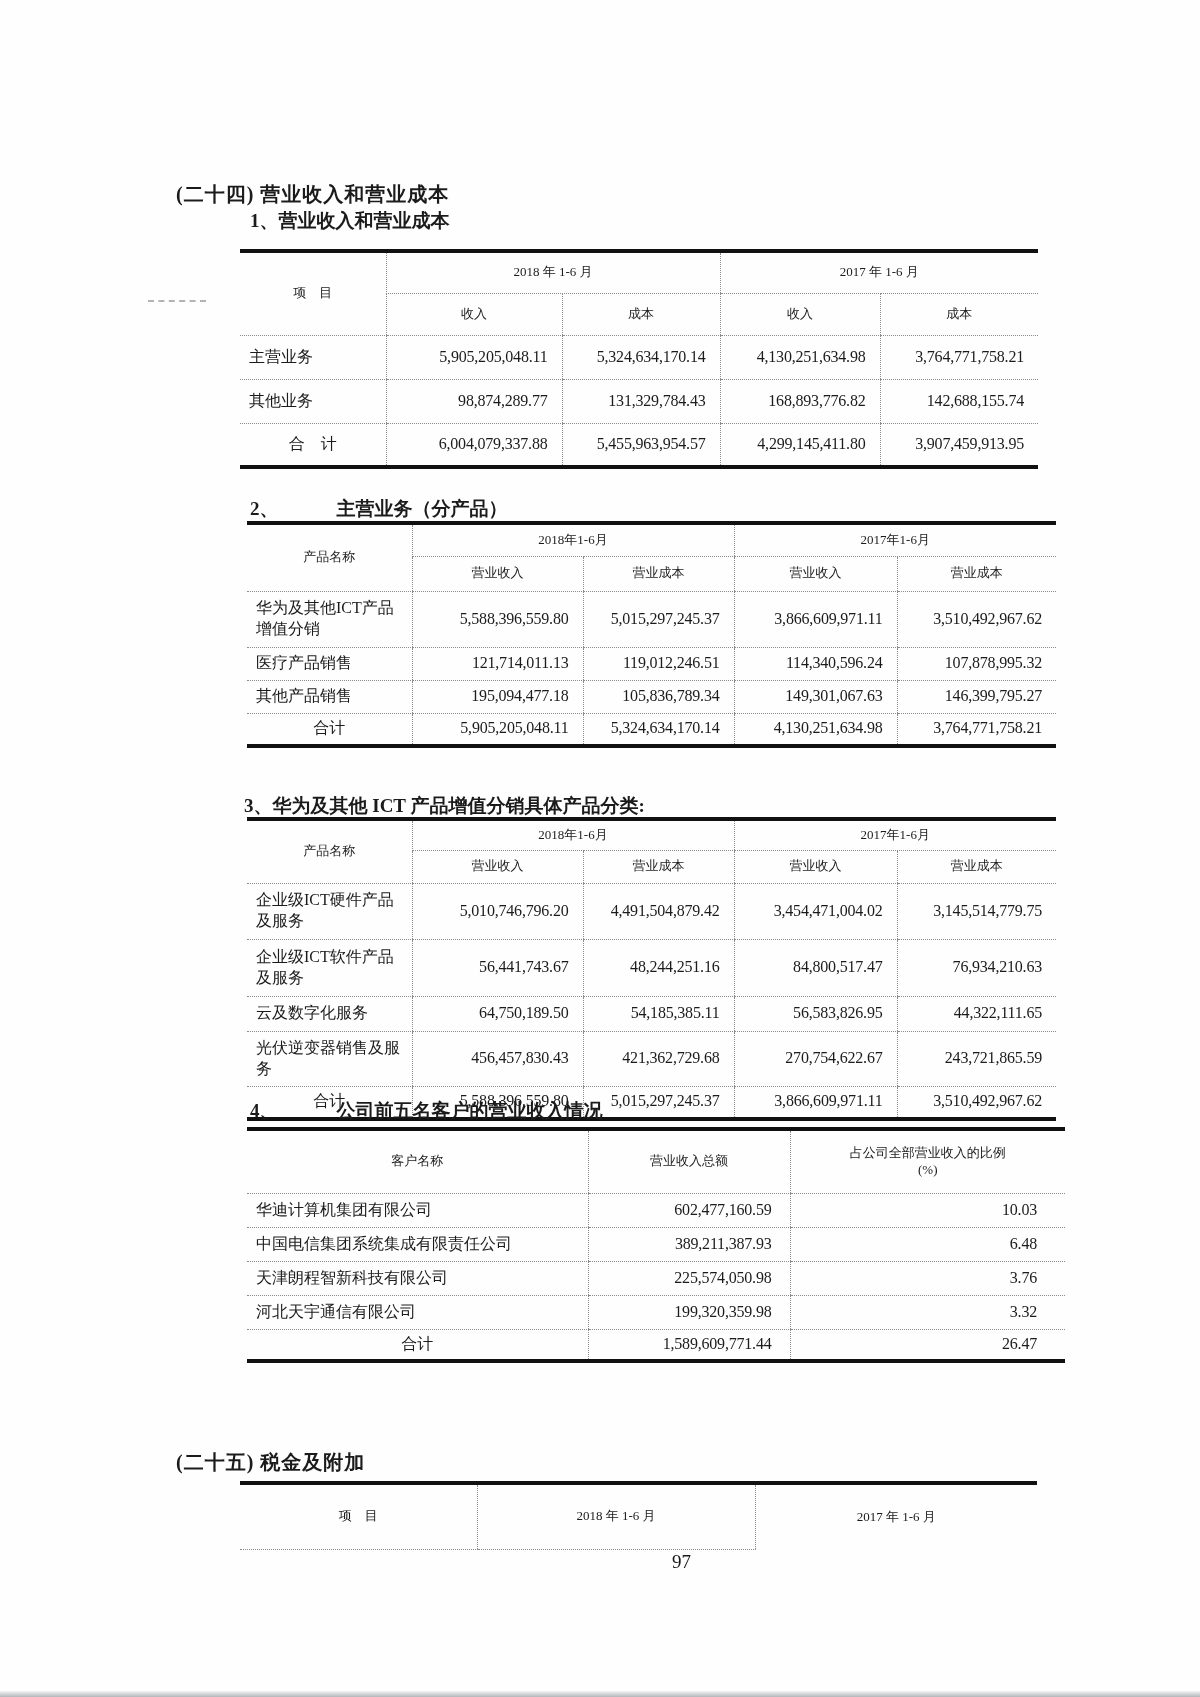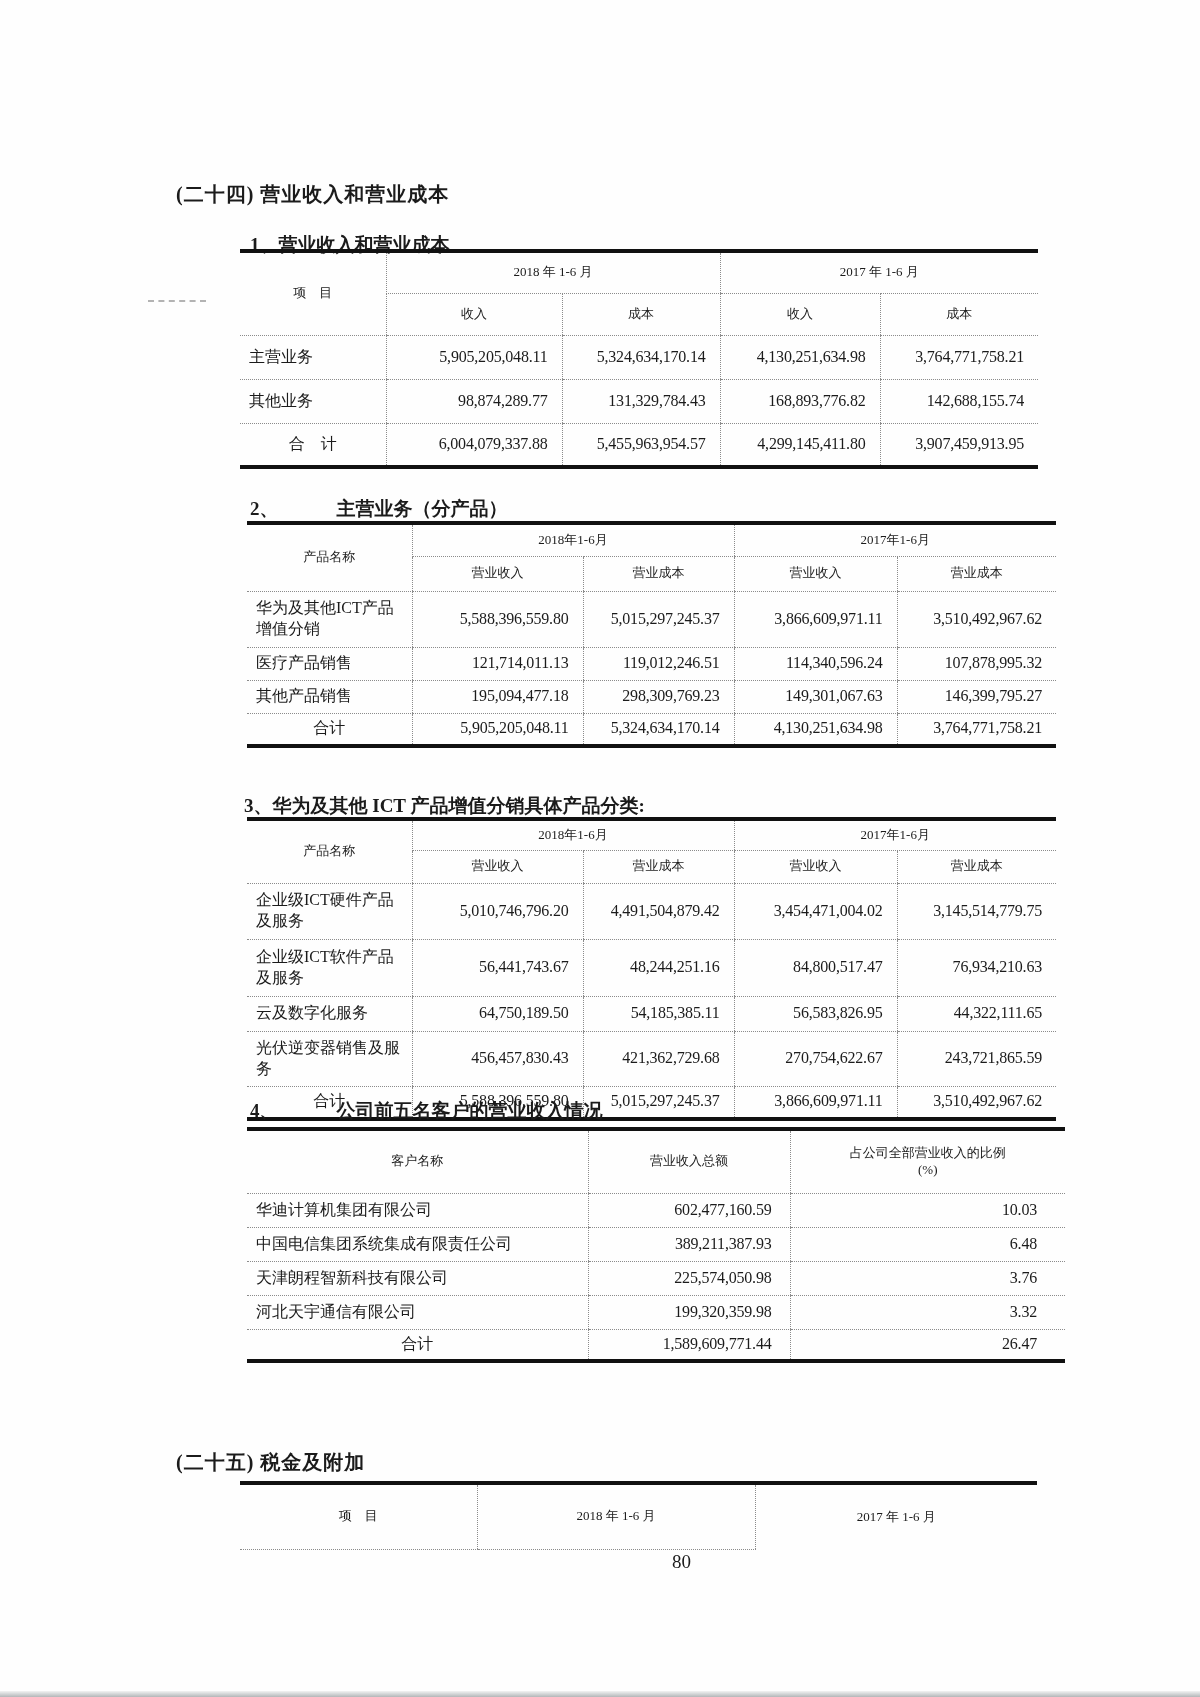--- a/index.html
+++ b/index.html
@@ -34,21 +34,21 @@
 </style>
 </head>
 <body>
 
 <div class="page">
 
   <div class="dash" style="left:148px;top:300px;"></div>
 
   <div class="h-sec" style="left:176px;top:181px;">(二十四) 营业收入和营业成本</div>
 
-  <div class="h-sub" style="left:250px;top:232px;">1、营业收入和营业成本</div>
+  <div class="h-sub" style="left:250px;top:208px;">1、营业收入和营业成本</div>
 
   <div class="tbl" style="left:240px;top:249px;width:798px;">
     <table class="doc">
       <colgroup>
           <col style="width:146px">
           <col style="width:176px">
           <col style="width:158px">
           <col style="width:160px">
           <col style="width:158px">
         </colgroup>
@@ -122,21 +122,21 @@
       <tr style="height:33px">
         <td class="l rb">医疗产品销售</td>
         <td class="n vl rb">121,714,011.13</td>
         <td class="n vl rb">119,012,246.51</td>
         <td class="n vl rb">114,340,596.24</td>
         <td class="n vl rb">107,878,995.32</td>
       </tr>
       <tr style="height:33px">
         <td class="l rb">其他产品销售</td>
         <td class="n vl rb">195,094,477.18</td>
-        <td class="n vl rb">298,309,769.23</td>
+        <td class="n vl rb">105,836,789.34</td>
         <td class="n vl rb">149,301,067.63</td>
         <td class="n vl rb">146,399,795.27</td>
       </tr>
       <tr style="height:33px">
         <td class="c">合计</td>
         <td class="n vl">5,905,205,048.11</td>
         <td class="n vl">5,324,634,170.14</td>
         <td class="n vl">4,130,251,634.98</td>
         <td class="n vl">3,764,771,758.21</td>
       </tr>
@@ -265,17 +265,17 @@
       <tbody>
           <tr style="height:66px">
         <td class="hd rb">项　目</td>
         <td class="hd vl rb">2018 年 1-6 月</td>
         <td class="hd vl">2017 年 1-6 月</td>
       </tr>
     </tbody>
       </table>
   </div>
 
-  <div class="pgnum" style="left:672px;top:1551px;">80</div>
+  <div class="pgnum" style="left:672px;top:1551px;">97</div>
 
   <div class="bottom-edge"></div>
 
 </div>
 
 </body></html>

